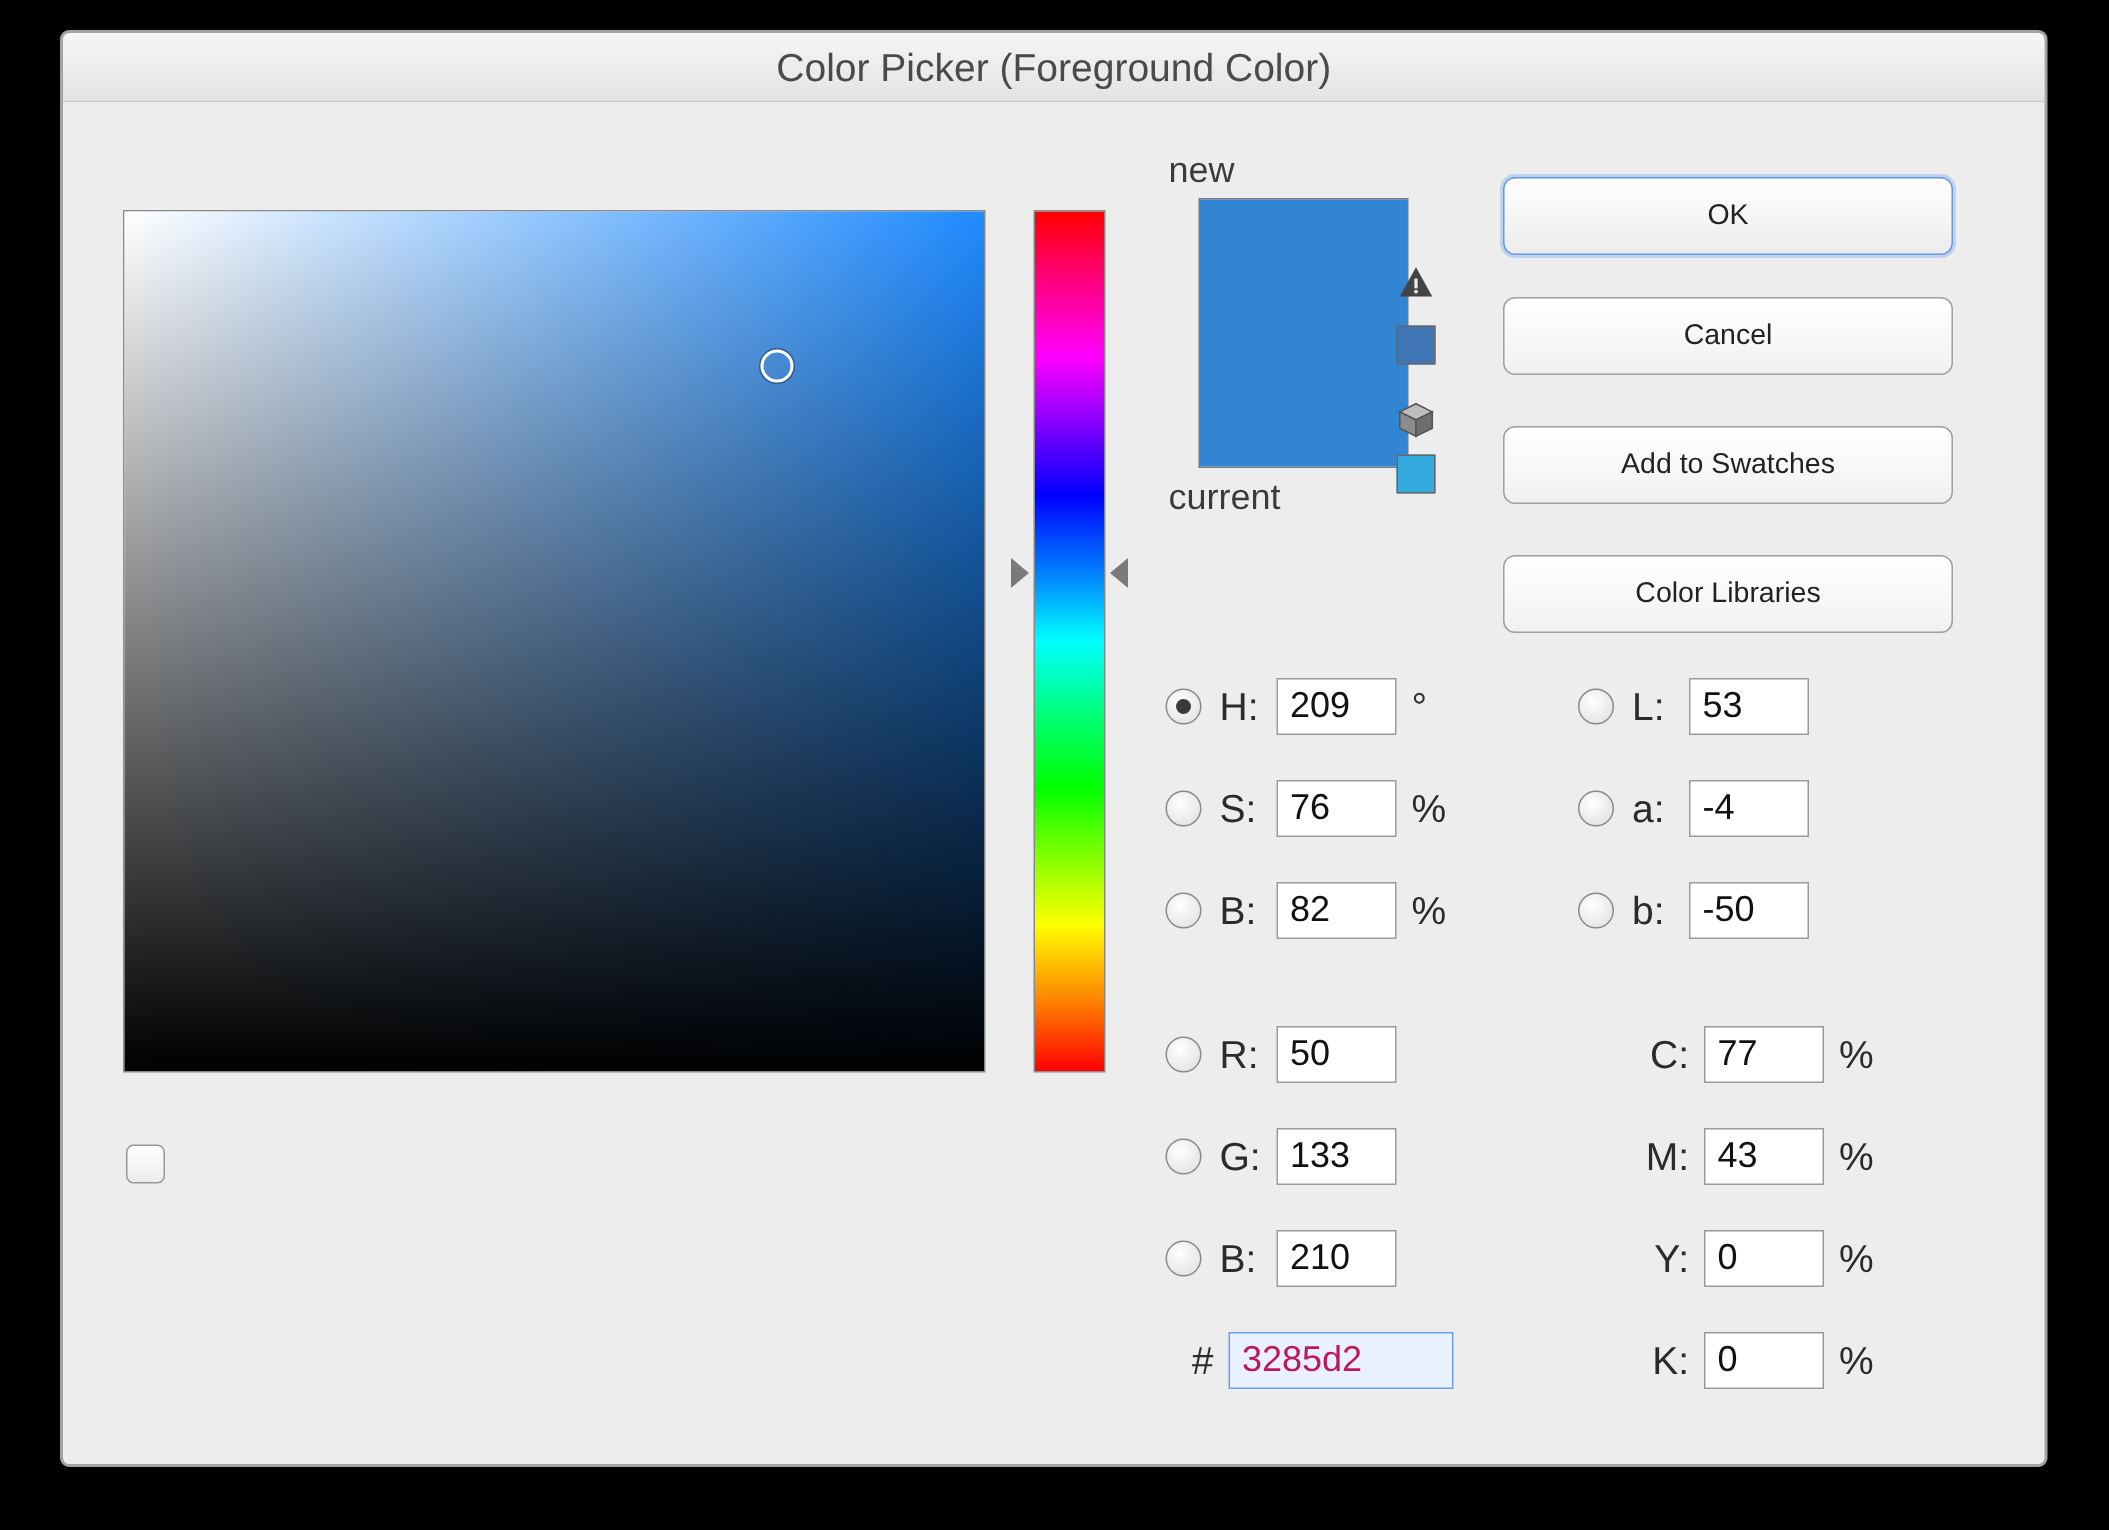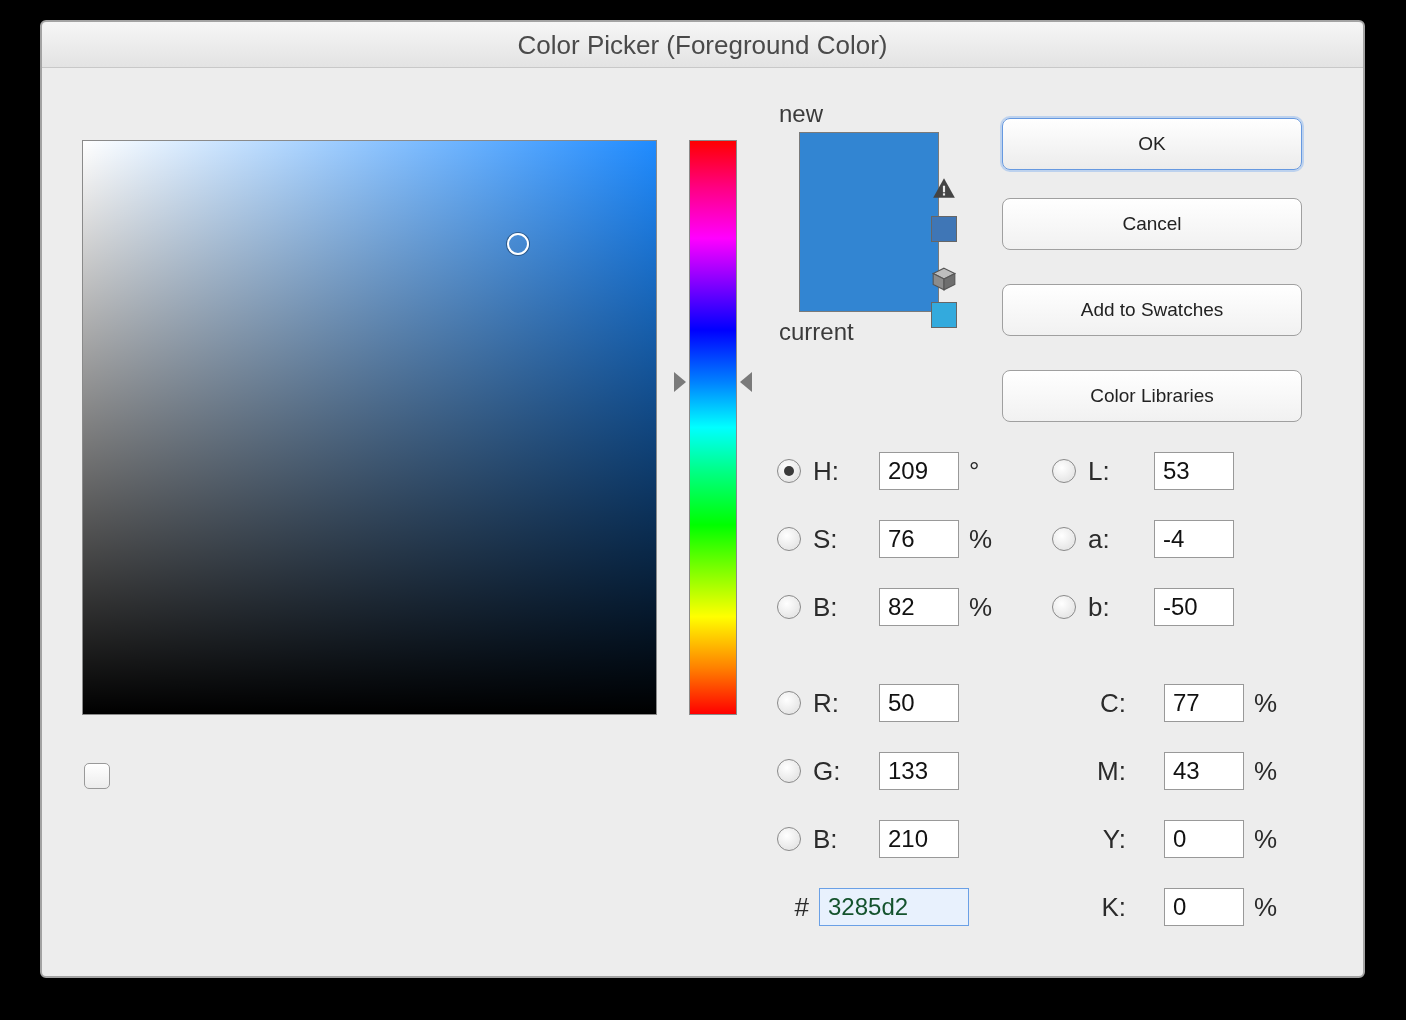--- a/index.html
+++ b/index.html
@@ -90,25 +90,25 @@
     width:24px; height:24px; border:1px solid #8a8a8a; border-radius:50%;
     background:radial-gradient(circle at 40% 35%, #fff 0%, #e7e7e7 70%);
     margin-right:12px; flex:none; display:flex; align-items:center; justify-content:center;
   }
   .radio.on::after { content:""; width:10px; height:10px; background:#3a3a3a; border-radius:50%; }
   .radio-space { width:36px; flex:none; display:inline-block; }
   .lbl { width:38px; text-align:left; }
   .lblR { width:38px; text-align:right; margin-right:10px; }
   .inp {
     width:80px; height:38px; border:1px solid #999; background:#fff; padding:0 8px;
-    font-size:24px; font-family:inherit; color:#111;margin-left:28px;
+    font-size:24px; font-family:inherit; color:#111;
   }
   .unit { margin-left:10px; }
   .hex-row { position:absolute; left:0; }
-  .hex-inp { width:150px; height:38px; border:1px solid #6aa0e6; background:#e8f1fd; padding:0 8px; font-size:24px; font-family:inherit; color:#14532d; }
+  .hex-inp { width:150px; height:38px; border:1px solid #6aa0e6; background:#e8f1fd; padding:0 8px; font-size:24px; font-family:inherit; color:#be185d; }
 </style>
 </head>
 <body>
 
 <div class="stage">
   <div class="dialog">
 
     <div class="titlebar">Color Picker (Foreground Color)</div>
 
     <div class="body">

